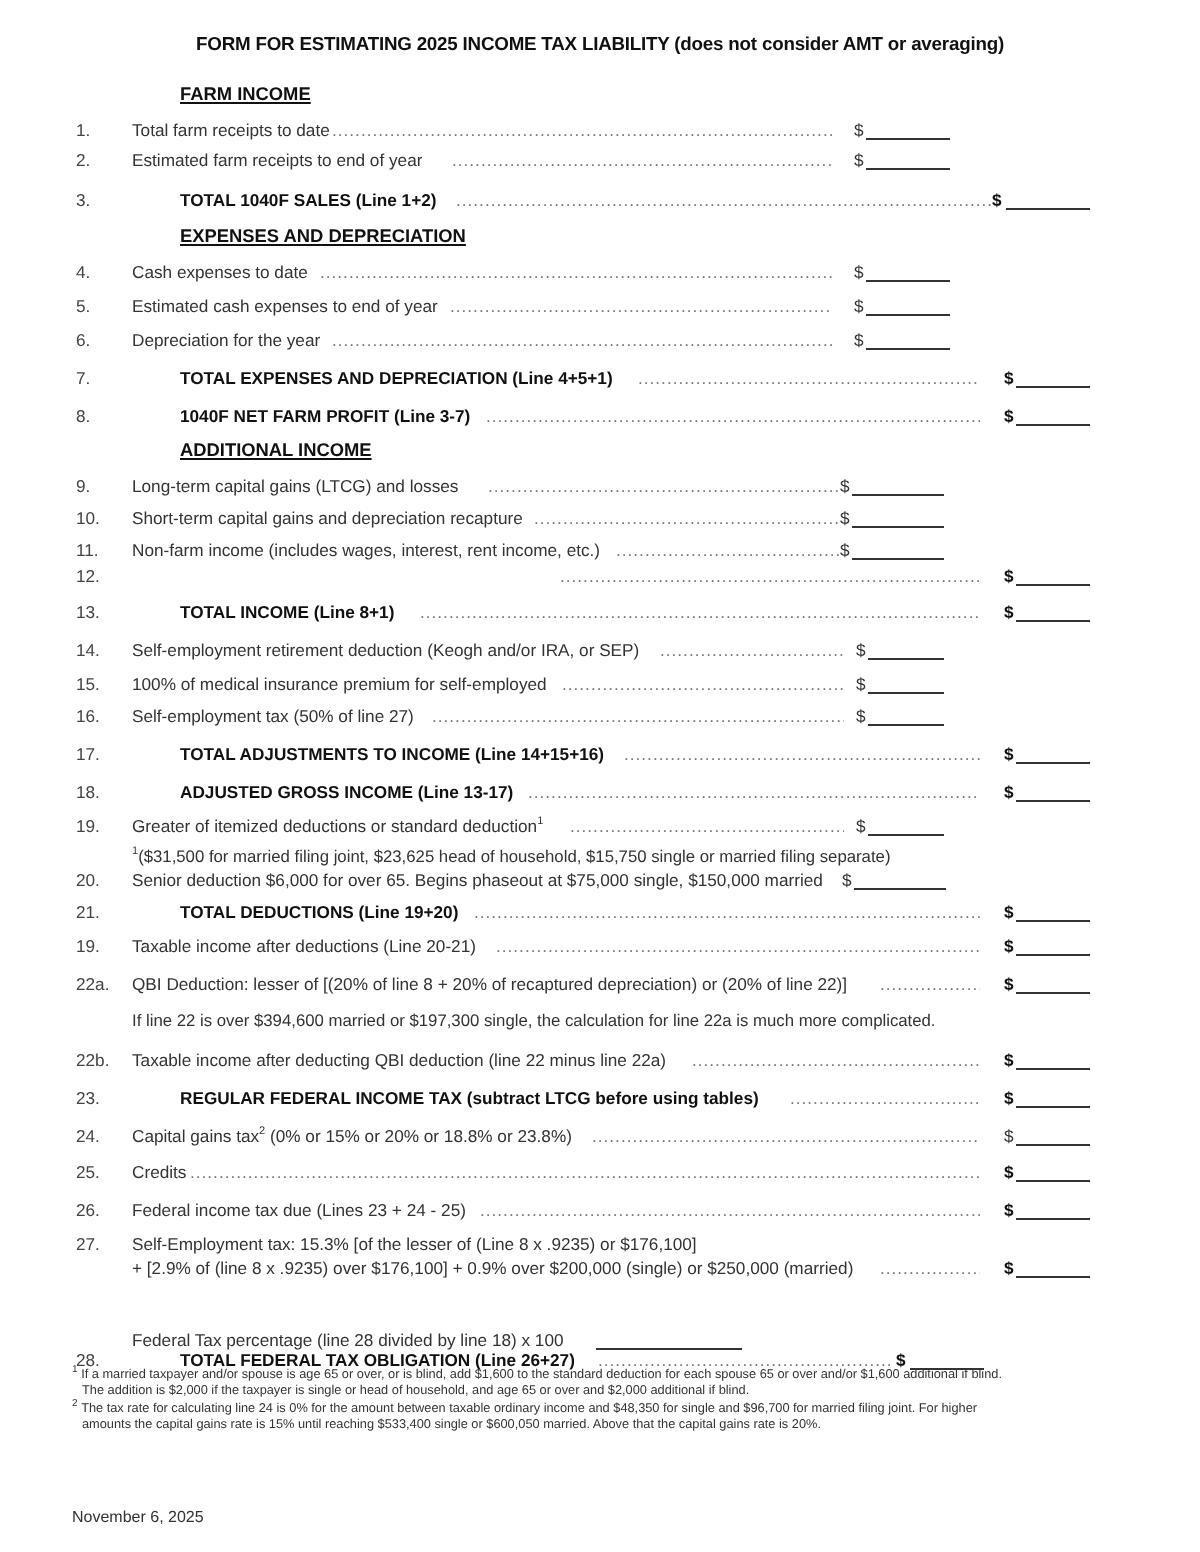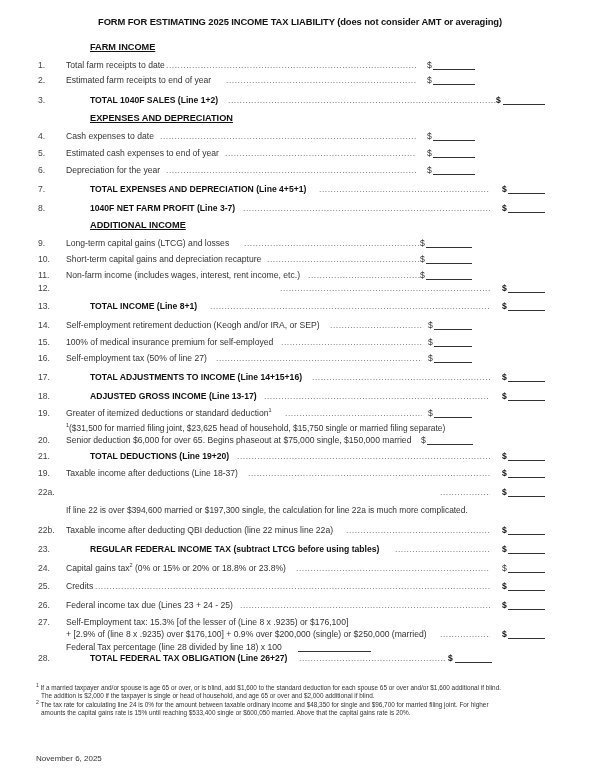--- a/index.html
+++ b/index.html
@@ -181,27 +181,28 @@
 </div>
 <div class="row" style="top:450px">
   <span class="num">21.</span>
   <span class="lbl bold">TOTAL DEDUCTIONS (Line 19+20)</span>
   <span class="dots" style="left:237px;width:253px">................................................................................................................................................................................................................................................</span>
   <span class="dollar b" style="left:502px">$</span>
   <span class="blank" style="left:508px;width:37px;top:10px"></span>
 </div>
 <div class="row" style="top:467px">
   <span class="num">19.</span>
-  <span class="lbl">Taxable income after deductions (Line 18-37)</span>
+  <span class="lbl">Taxable income after deductions (Line 20-21)</span>
   <span class="dots" style="left:248px;width:242px">................................................................................................................................................................................................................................................</span>
   <span class="dollar b" style="left:502px">$</span>
   <span class="blank" style="left:508px;width:37px;top:10px"></span>
 </div>
 <div class="row" style="top:486px">
   <span class="num">22a.</span>
+  <span class="lbl">QBI Deduction: lesser of [(20% of line 8 + 20% of recaptured depreciation) or (20% of line 22)]</span>
   <span class="dots" style="left:440px;width:50px">................................................................................................................................................................................................................................................</span>
   <span class="dollar b" style="left:502px">$</span>
   <span class="blank" style="left:508px;width:37px;top:10px"></span>
 </div>
 <div class="note" style="top:505px">If line 22 is over $394,600 married or $197,300 single, the calculation for line 22a is much more complicated.</div>
 <div class="row" style="top:524px">
   <span class="num">22b.</span>
   <span class="lbl">Taxable income after deducting QBI deduction (line 22 minus line 22a)</span>
   <span class="dots" style="left:346px;width:144px">................................................................................................................................................................................................................................................</span>
   <span class="dollar b" style="left:502px">$</span>
@@ -238,28 +239,28 @@
 <div class="row" style="top:616px">
   <span class="num">27.</span>
   <span class="lbl">Self-Employment tax:  15.3% [of the lesser of (Line 8 x .9235) or $176,100]</span>
 </div>
 <div class="row" style="top:628px">
   <span class="lbl">+ [2.9% of (line 8 x .9235) over $176,100] + 0.9% over $200,000 (single) or $250,000 (married)</span>
   <span class="dots" style="left:440px;width:50px">................................................................................................................................................................................................................................................</span>
   <span class="dollar b" style="left:502px">$</span>
   <span class="blank" style="left:508px;width:37px;top:10px"></span>
 </div>
-<div class="row" style="top:652px">
+<div class="row" style="top:674px">
   <span class="num">28.</span>
   <span class="lbl bold">TOTAL FEDERAL TAX OBLIGATION (Line 26+27)</span>
   <span class="dots" style="left:299px;width:148px">................................................................................................................................................................................................................................................</span>
   <span class="dollar b" style="left:448px">$</span>
   <span class="blank" style="left:455px;width:37px;top:10px"></span>
 </div>
-<div class="row" style="top:641px">
+<div class="row" style="top:664px">
   <span class="lbl">Federal Tax percentage (line 28 divided by line 18) x 100</span>
   <span class="blank" style="left:298px;width:73px;top:10px"></span>
 </div>
 
 <div class="foot" style="top:684px">
   <div><sup>1</sup>&nbsp;<span>If a married taxpayer and/or spouse is age 65 or over, or is blind, add $1,600 to the standard deduction for each spouse 65 or over and/or $1,600 additional if blind.</span></div>
   <div style="padding-left:5px">The addition is $2,000 if the taxpayer is single or head of household, and age 65 or over and $2,000 additional if blind.</div>
 </div>
 <div class="foot" style="top:701px">
   <div><sup>2</sup>&nbsp;<span>The tax rate for calculating line 24 is 0% for the amount between taxable ordinary income and $48,350 for single and $96,700 for married filing joint.  For higher</span></div>

